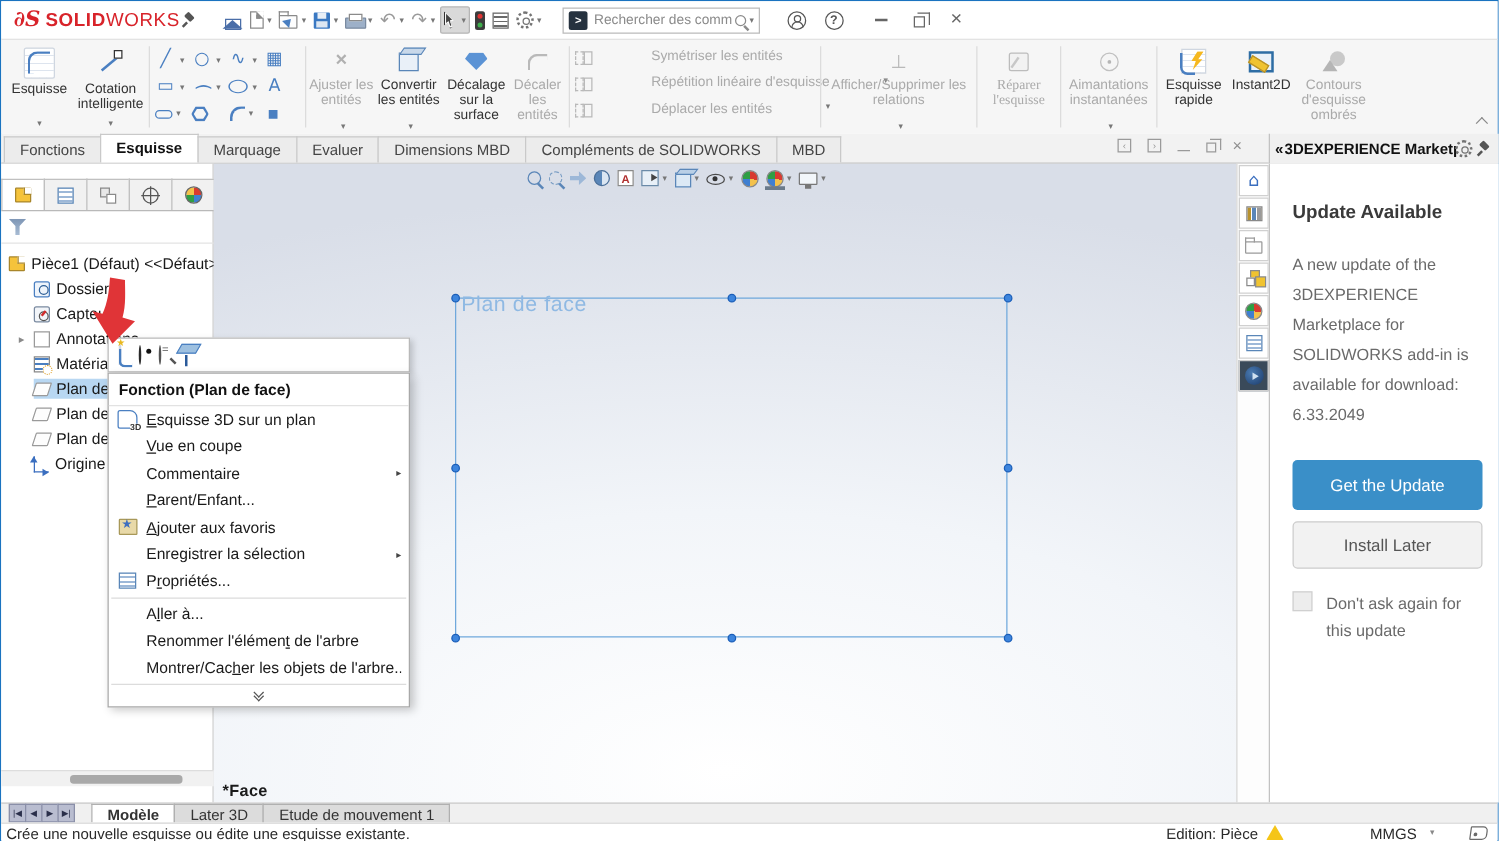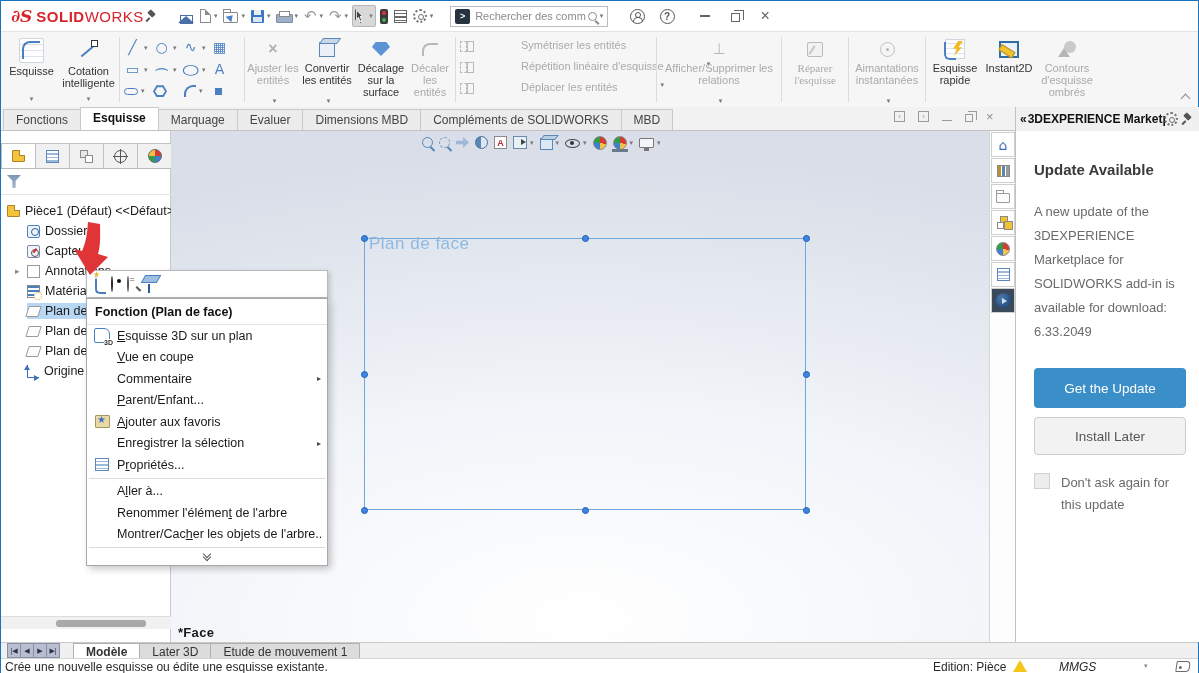--- a/index.html
+++ b/index.html
@@ -257,21 +257,21 @@
   #bottombar { position:absolute; left:0; top:641px; width:100%; height:16px; background:#f0f0f0; border-top:1px solid #c9c9c9; display:flex; align-items:stretch; }
   #nav-btns { display:flex; margin-left:6px; }
   .nav-btn { width:14px; height:15px; background:#b8bccе; background:#b9bdd0; border:1px solid #8a8fa8; margin-right:-1px; display:flex; align-items:center; justify-content:center; font-size:7px; color:#2a2f4a; }
   .bt-tab { padding:1px 12px 0; font-size:12px; color:#333; background:#dcdcdc; border:1px solid #b0b0b0; border-bottom:none; margin-right:-1px; white-space:nowrap; }
   .bt-tab.active { background:#fff; font-weight:bold; }
   #statusbar { position:absolute; left:0; top:657px; width:100%; height:16px; background:#fff; border-top:1px solid #d5d5d5; font-size:12px; color:#2a2a2a; }
   #sb-msg { position:absolute; left:4px; top:1px; }
   #sb-mode { position:absolute; left:932px; top:1px; }
   .sb-warn { position:absolute; left:1012px; top:1px; width:14px; height:12px; background:#f5c518; clip-path:polygon(50% 0,100% 100%,0 100%); }
   .sb-warn::after { content:""; position:absolute; left:8px; top:2px; width:7px; height:7px; border:1.8px solid #1a3a6a; border-left-color:transparent; border-bottom-color:transparent; border-radius:50%; }
-  #sb-units { position:absolute; left:1058px; top:1px;font-style:italic; }
+  #sb-units { position:absolute; left:1095px; top:1px; }
   #sb-units-dd { position:absolute; left:1143px; top:3px; font-size:7px; color:#888; }
   .sb-tag { position:absolute; left:1175px; top:2px; width:14px; height:11px; border:1.3px solid #6a6a6a; border-radius:1px 4px 4px 1px; transform:skewX(-8deg); }
   .sb-tag::before { content:""; position:absolute; left:2px; top:4px; width:3px; height:3px; border-radius:50%; background:#6a6a6a; }
 </style>
 </head>
 <body>
 
 <div id="app">
 
   <div id="titlebar">

